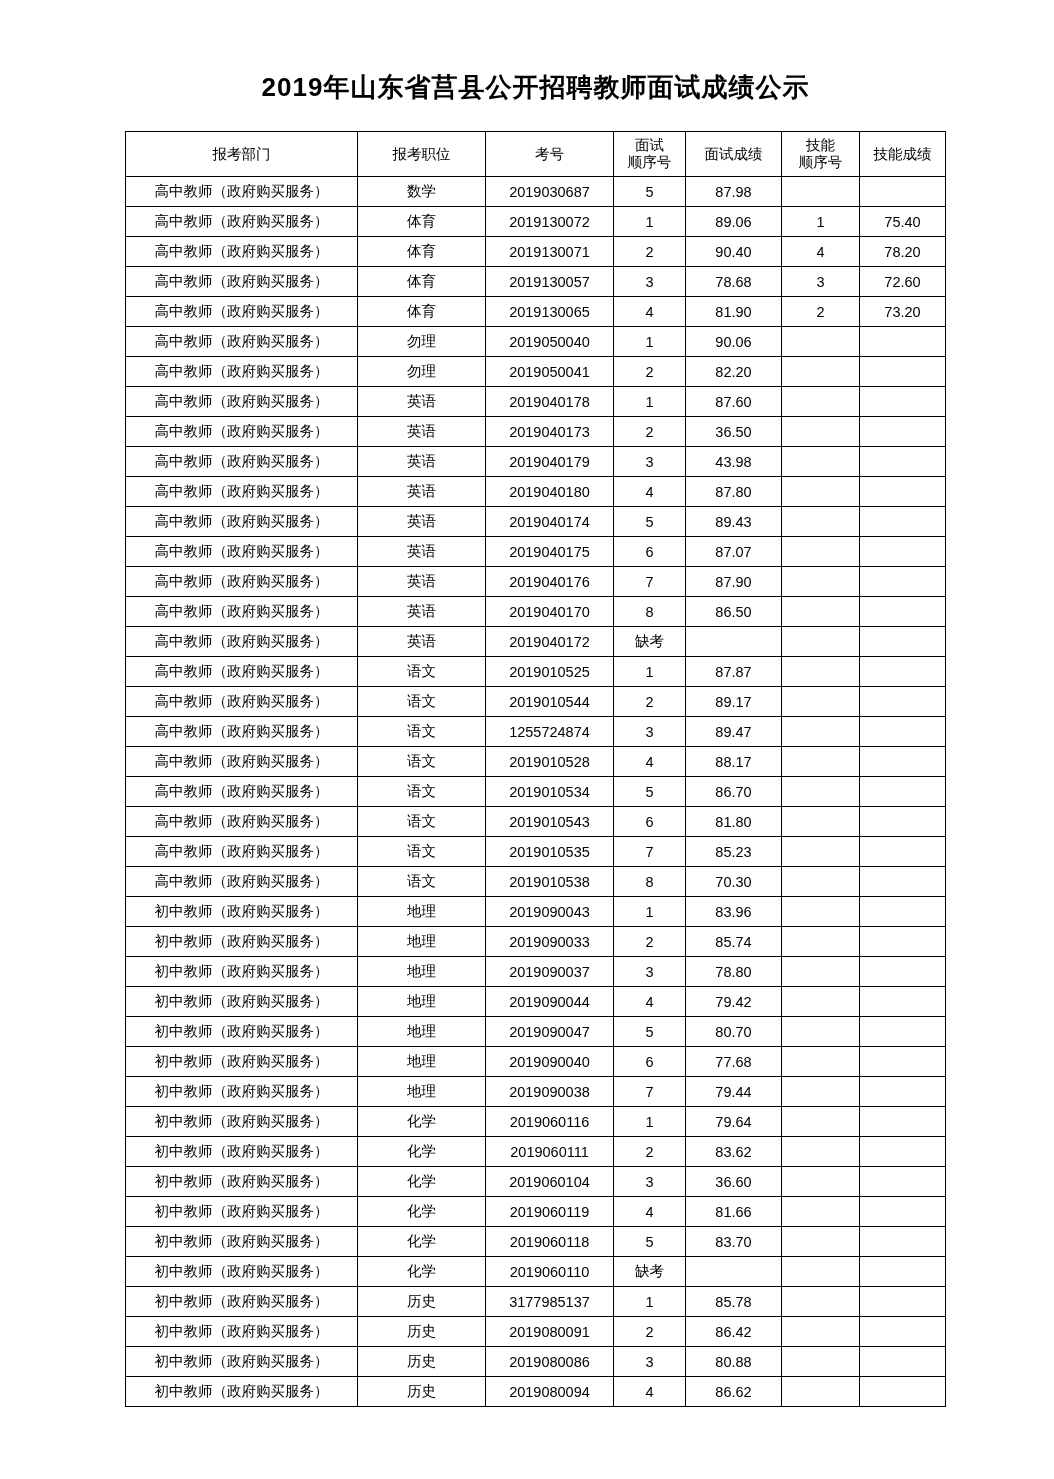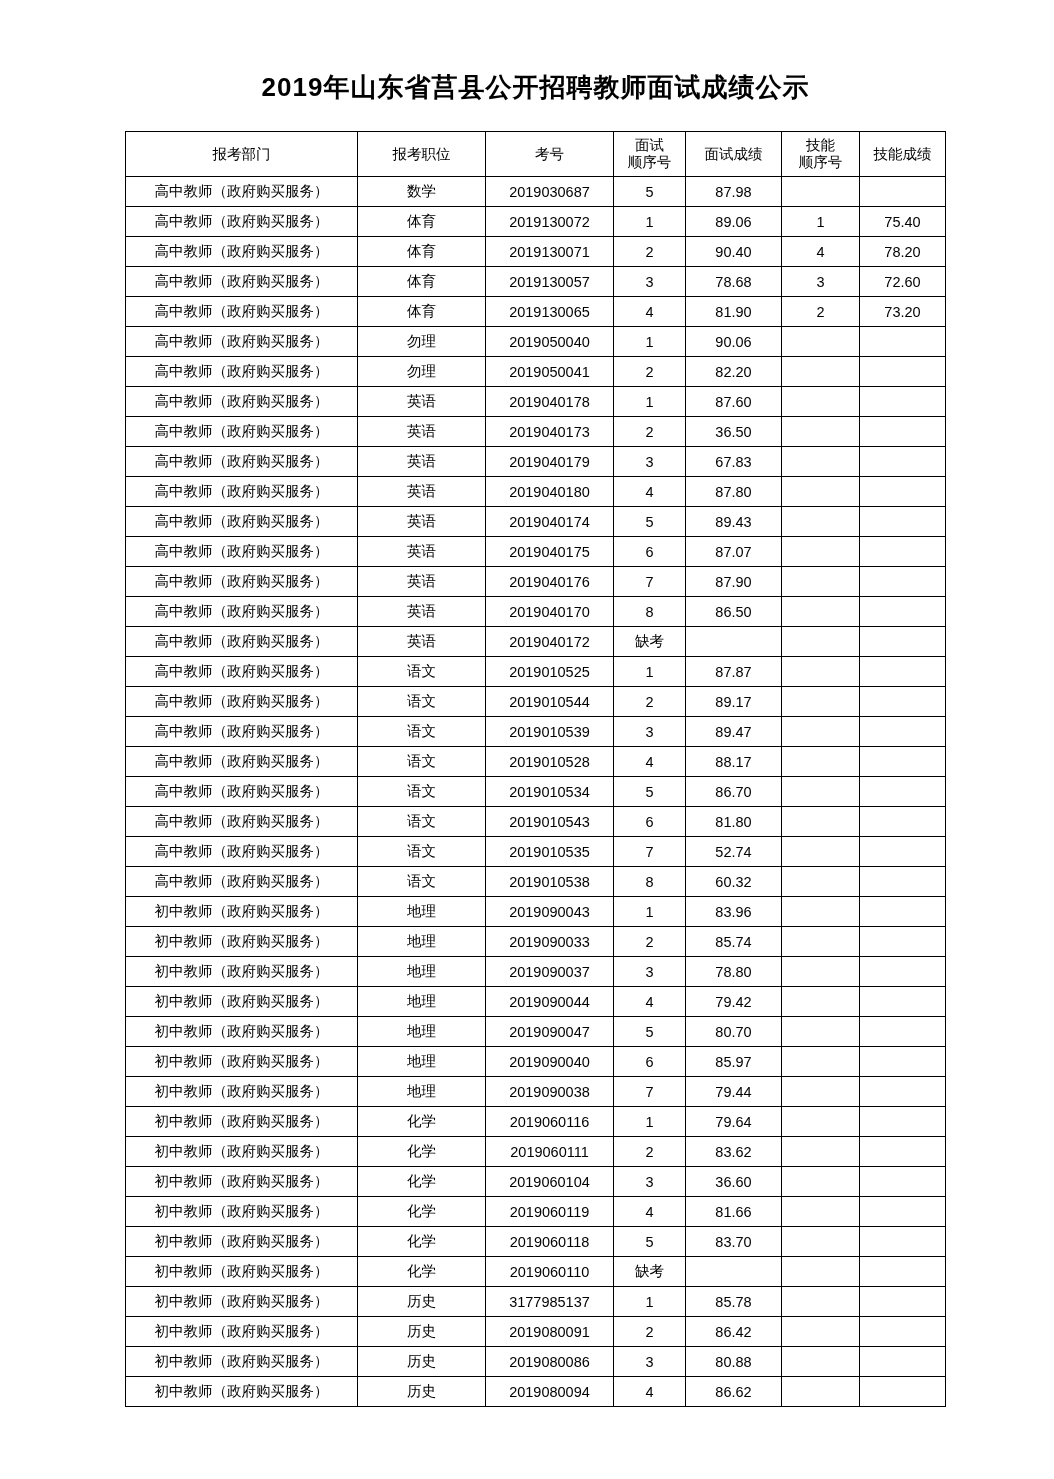--- a/index.html
+++ b/index.html
@@ -180,21 +180,21 @@
           <td>2</td>
           <td>36.50</td>
           <td></td>
           <td></td>
         </tr>
         <tr>
           <td class="dept">高中教师（政府购买服务）</td>
           <td>英语</td>
           <td>2019040179</td>
           <td>3</td>
-          <td>67.83</td>
+          <td>43.98</td>
           <td></td>
           <td></td>
         </tr>
         <tr>
           <td class="dept">高中教师（政府购买服务）</td>
           <td>英语</td>
           <td>2019040180</td>
           <td>4</td>
           <td>87.80</td>
           <td></td>
@@ -259,21 +259,21 @@
           <td>语文</td>
           <td>2019010544</td>
           <td>2</td>
           <td>89.17</td>
           <td></td>
           <td></td>
         </tr>
         <tr>
           <td class="dept">高中教师（政府购买服务）</td>
           <td>语文</td>
-          <td>2019010539</td>
+          <td>1255724874</td>
           <td>3</td>
           <td>89.47</td>
           <td></td>
           <td></td>
         </tr>
         <tr>
           <td class="dept">高中教师（政府购买服务）</td>
           <td>语文</td>
           <td>2019010528</td>
           <td>4</td>
@@ -297,30 +297,30 @@
           <td>6</td>
           <td>81.80</td>
           <td></td>
           <td></td>
         </tr>
         <tr>
           <td class="dept">高中教师（政府购买服务）</td>
           <td>语文</td>
           <td>2019010535</td>
           <td>7</td>
-          <td>52.74</td>
+          <td>85.23</td>
           <td></td>
           <td></td>
         </tr>
         <tr>
           <td class="dept">高中教师（政府购买服务）</td>
           <td>语文</td>
           <td>2019010538</td>
           <td>8</td>
-          <td>60.32</td>
+          <td>70.30</td>
           <td></td>
           <td></td>
         </tr>
         <tr>
           <td class="dept">初中教师（政府购买服务）</td>
           <td>地理</td>
           <td>2019090043</td>
           <td>1</td>
           <td>83.96</td>
           <td></td>
@@ -360,21 +360,21 @@
           <td>5</td>
           <td>80.70</td>
           <td></td>
           <td></td>
         </tr>
         <tr>
           <td class="dept">初中教师（政府购买服务）</td>
           <td>地理</td>
           <td>2019090040</td>
           <td>6</td>
-          <td>85.97</td>
+          <td>77.68</td>
           <td></td>
           <td></td>
         </tr>
         <tr>
           <td class="dept">初中教师（政府购买服务）</td>
           <td>地理</td>
           <td>2019090038</td>
           <td>7</td>
           <td>79.44</td>
           <td></td>

